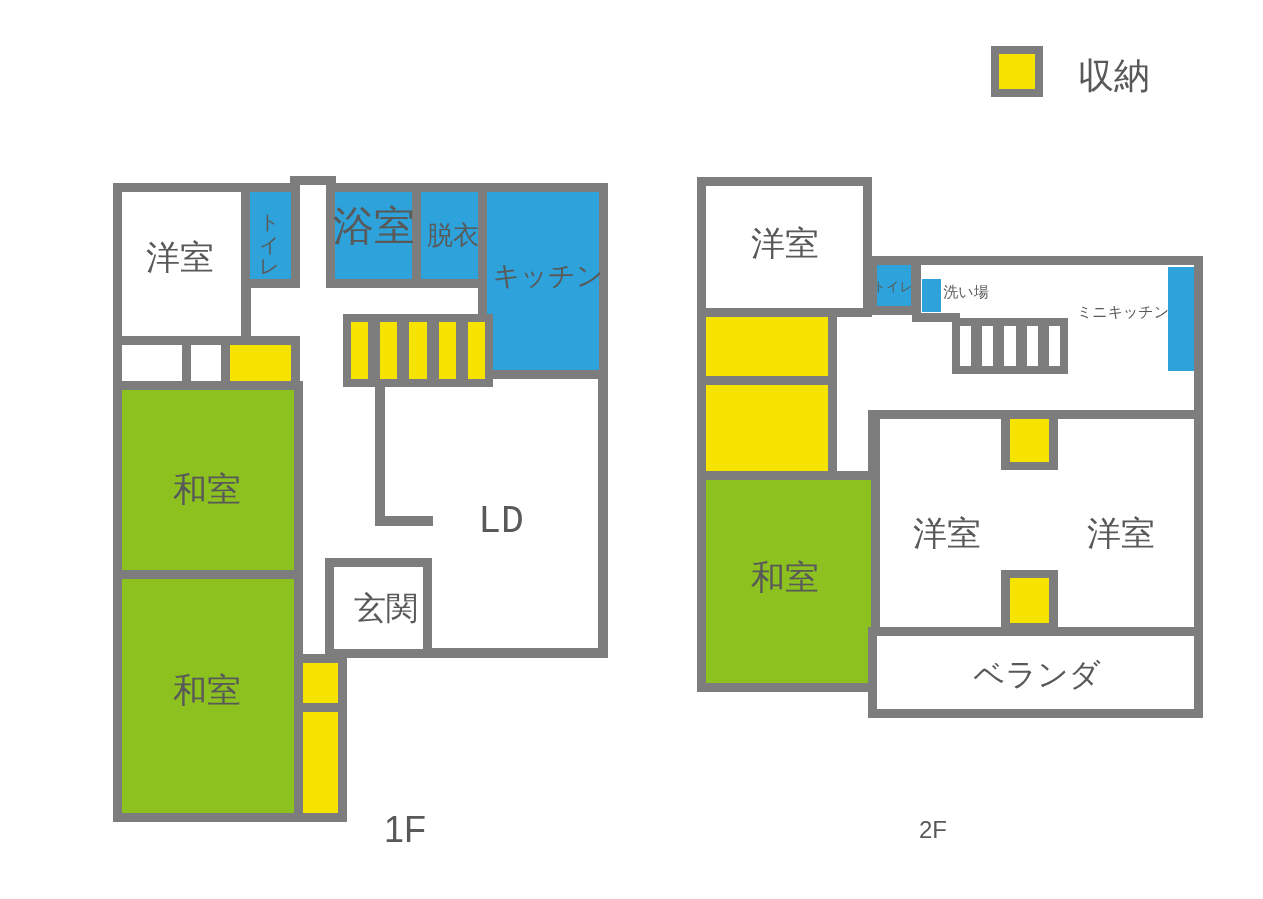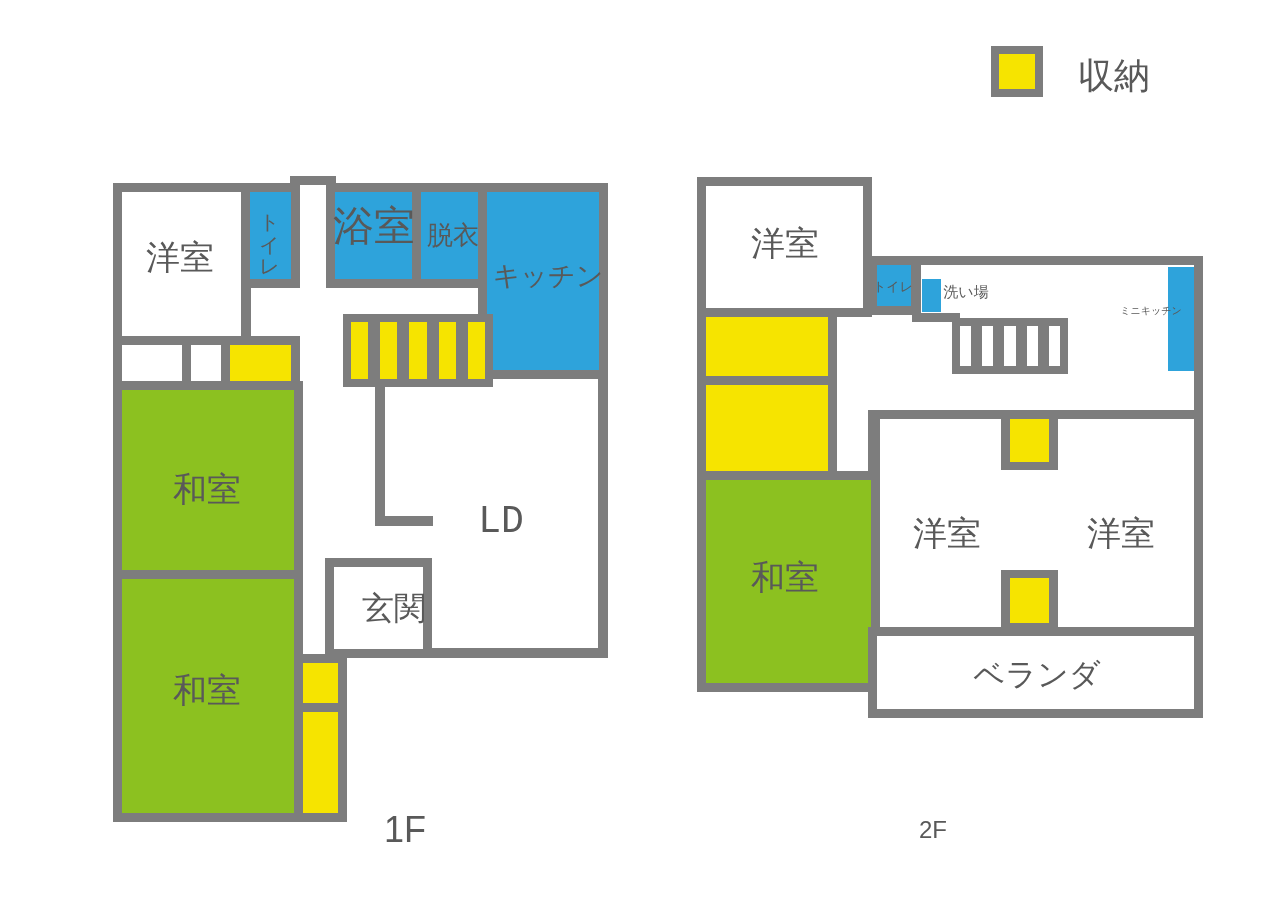--- a/index.html
+++ b/index.html
@@ -63,21 +63,21 @@
   <div class="wall" style="left:375px;top:516px;width:58px;height:10px;"></div>
 
   <div class="rlabel" style="left:180px;top:257px;font-size:34px;">洋室</div>
   <div class="rlabel vert" style="left:270px;top:234px;font-size:20px;">トイレ</div>
   <div class="rlabel" style="left:374px;top:226px;font-size:41px;">浴室</div>
   <div class="rlabel" style="left:453px;top:235px;font-size:26px;">脱衣</div>
   <div class="rlabel" style="left:548px;top:276px;font-size:27px;">キッチン</div>
   <div class="rlabel" style="left:207px;top:489px;font-size:34px;">和室</div>
   <div class="rlabel" style="left:207px;top:690px;font-size:34px;">和室</div>
   <div class="rlabel" style="left:501px;top:522px;font-size:38px;font-family:Liberation Mono, monospace;">LD</div>
-  <div class="rlabel" style="left:394px;top:608px;font-size:32px;">玄関</div>
+  <div class="rlabel" style="left:386px;top:608px;font-size:32px;">玄関</div>
   <div class="rlabel" style="left:405px;top:830px;font-size:36px;">1F</div>
 
   <div class="room" style="left:697px;top:177px;width:175px;height:140px;"></div>
   <div class="room yellow" style="left:697px;top:308px;width:140px;height:77px;"></div>
   <div class="room yellow" style="left:697px;top:376px;width:140px;height:104px;"></div>
   <div class="room green" style="left:697px;top:471px;width:183px;height:221px;"></div>
 
   <div class="wall" style="left:868px;top:256px;width:335px;height:9px;"></div>
   <div class="wall" style="left:1194px;top:256px;width:9px;height:462px;"></div>
 
@@ -101,20 +101,20 @@
   <div class="fill yellow" style="left:1010px;top:419px;width:39px;height:43px;"></div>
   <div class="wall" style="left:1001px;top:570px;width:57px;height:66px;"></div>
   <div class="fill yellow" style="left:1010px;top:578px;width:39px;height:45px;"></div>
   <div class="wall" style="left:868px;top:627px;width:335px;height:9px;"></div>
 
   <div class="room" style="left:868px;top:627px;width:335px;height:91px;"></div>
 
   <div class="rlabel" style="left:785px;top:243px;font-size:34px;">洋室</div>
   <div class="rlabel" style="left:893px;top:286px;font-size:13px;">トイレ</div>
   <div class="rlabel" style="left:966px;top:291px;font-size:15px;text-align:center;">洗い場</div>
-  <div class="rlabel" style="left:1123px;top:311px;font-size:10px;margin-left:28px;">ミニキッチン</div>
+  <div class="rlabel" style="left:1123px;top:311px;font-size:15px;">ミニキッチン</div>
   <div class="rlabel" style="left:785px;top:577px;font-size:34px;">和室</div>
   <div class="rlabel" style="left:947px;top:533px;font-size:34px;">洋室</div>
   <div class="rlabel" style="left:1121px;top:533px;font-size:34px;">洋室</div>
   <div class="rlabel" style="left:1037px;top:674px;font-size:31px;">ベランダ</div>
   <div class="rlabel" style="left:933px;top:830px;font-size:24px;">2F</div>
 
 </div>
 
 </body></html>

